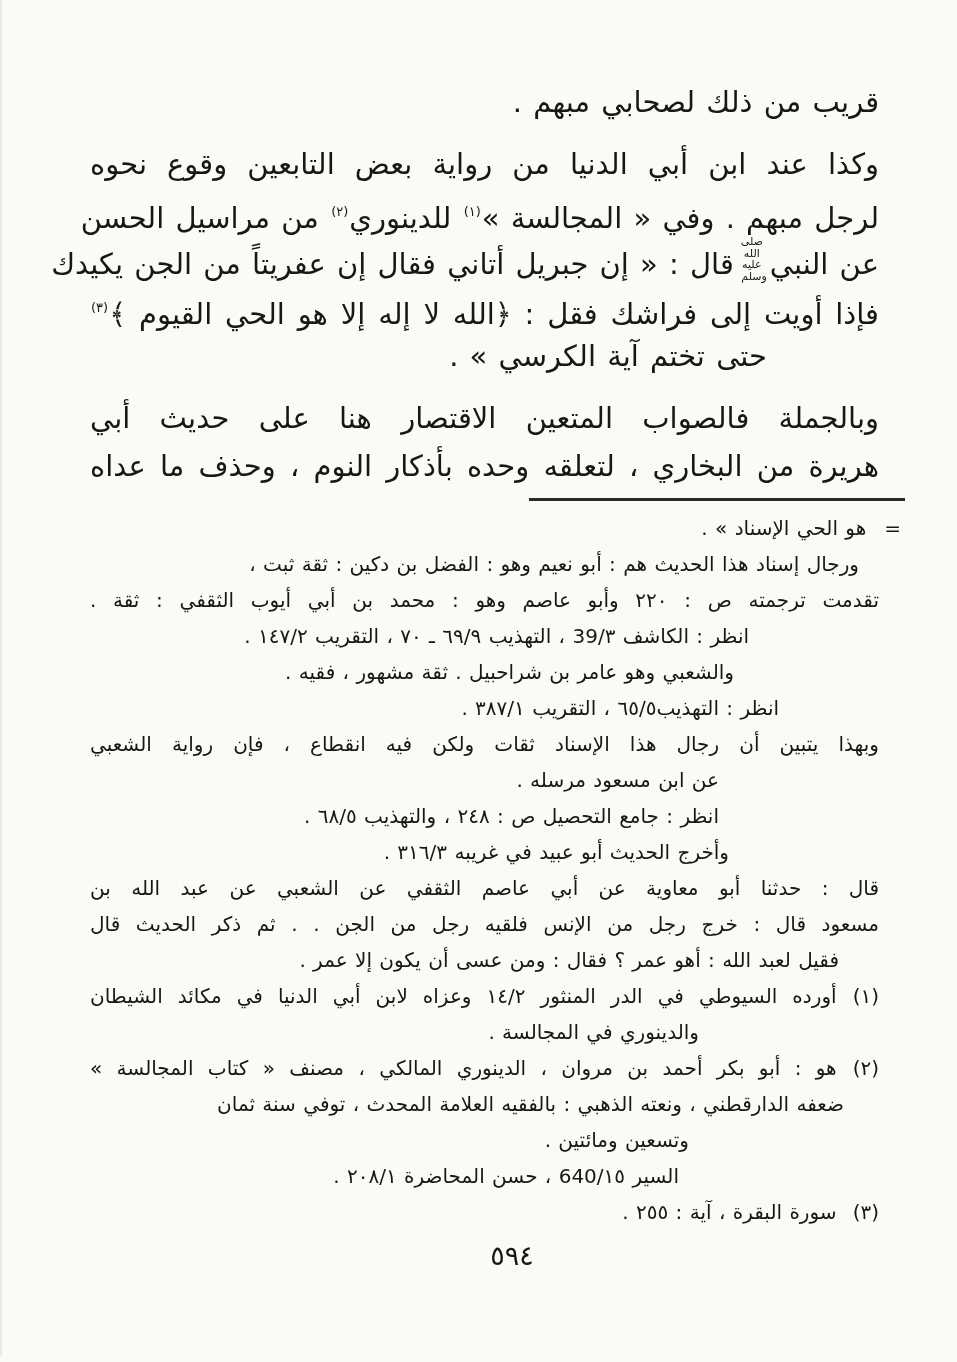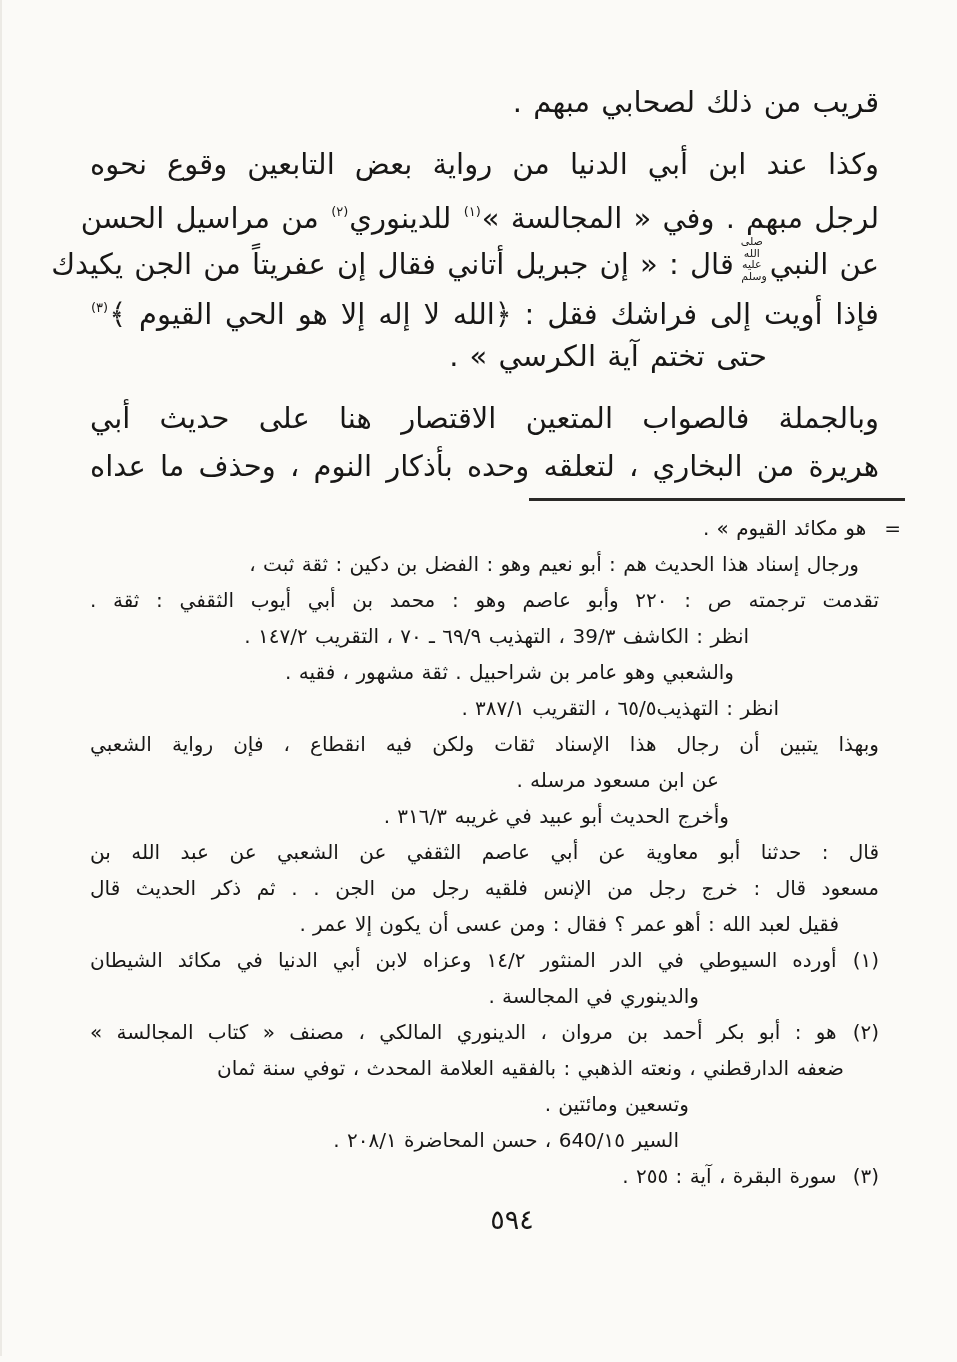--- a/index.html
+++ b/index.html
@@ -123,30 +123,31 @@
   <div class="pgap"></div>
 
   <div class="ml mjust">وبالجملة فالصواب المتعين الاقتصار هنا على حديث أبي</div>
   <div class="ml mjust">هريرة من البخاري ، لتعلقه وحده بأذكار النوم ، وحذف ما عداه</div>
 
   <div class="fnrule"></div>
 
   <div class="fn">
 
     <div class="fl fhang">
-      <span class="fmark">=</span><span>هو مكائد القيوم » .</span>
+      <span class="fmark">=</span><span>هو الحي الإسناد » .</span>
     </div>
 
     <div class="fl i20">ورجال إسناد هذا الحديث هم : أبو نعيم وهو : الفضل بن دكين : ثقة ثبت ،</div>
     <div class="fl just">تقدمت ترجمته ص : ٢٢٠ وأبو عاصم وهو : محمد بن أبي أيوب الثقفي : ثقة .</div>
     <div class="fl i130">انظر : الكاشف 39/٣ ، التهذيب ٦٩/٩ ـ ٧٠ ، التقريب ١٤٧/٢ .</div>
     <div class="fl i145">والشعبي وهو عامر بن شراحبيل . ثقة مشهور ، فقيه .</div>
     <div class="fl i100">انظر : التهذيب٦٥/٥ ، التقريب ٣٨٧/١ .</div>
     <div class="fl just">وبهذا يتبين أن رجال هذا الإسناد ثقات ولكن فيه انقطاع ، فإن رواية الشعبي</div>
     <div class="fl i160">عن ابن مسعود مرسله .</div>
+    <div class="fl i160">انظر : جامع التحصيل ص : ٢٤٨ ، والتهذيب ٦٨/٥ .</div>
     <div class="fl i150">وأخرج الحديث أبو عبيد في غريبه ٣١٦/٣ .</div>
     <div class="fl just">قال : حدثنا أبو معاوية عن أبي عاصم الثقفي عن الشعبي عن عبد الله بن</div>
     <div class="fl just">مسعود قال : خرج رجل من الإنس فلقيه رجل من الجن . . ثم ذكر الحديث قال</div>
     <div class="fl i40">فقيل لعبد الله : أهو عمر ؟ فقال : ومن عسى أن يكون إلا عمر .</div>
 
     <div class="fl just">
       <span class="fmark">(١)</span><span>أورده السيوطي في الدر المنثور ١٤/٢ وعزاه لابن أبي الدنيا في مكائد الشيطان</span>
     </div>
 
     <div class="fl i180">والدينوري في المجالسة .</div>

